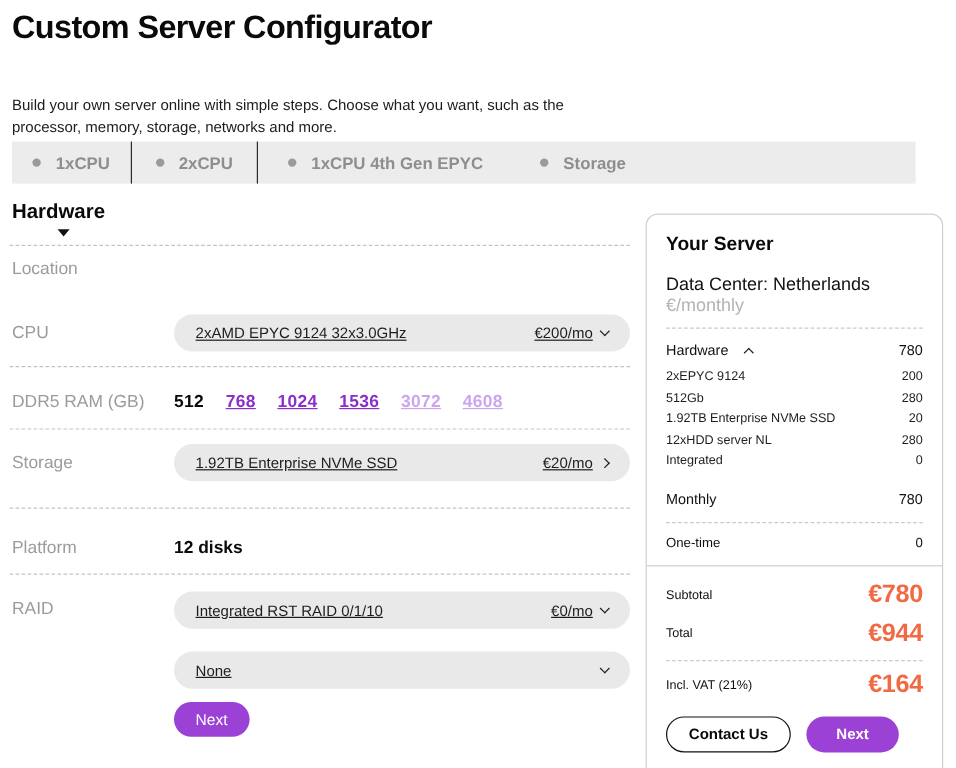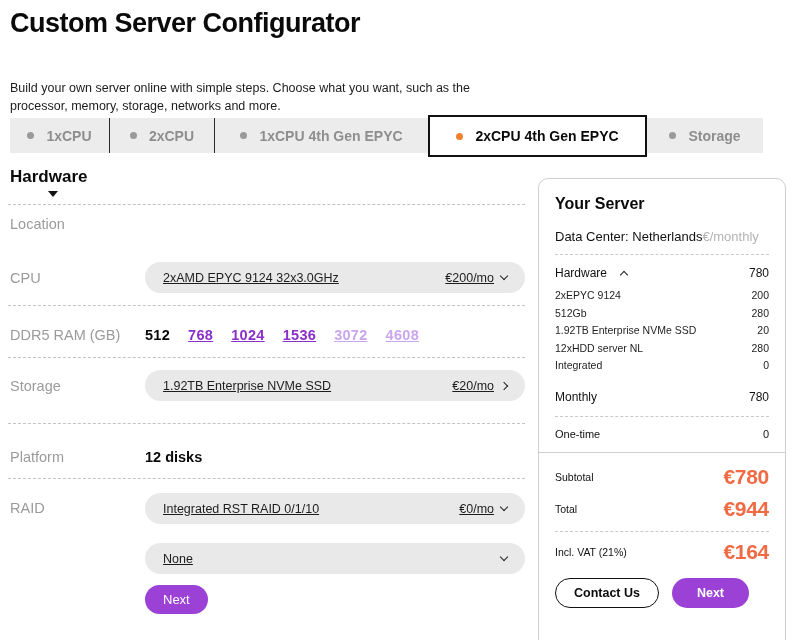--- a/index.html
+++ b/index.html
@@ -44,21 +44,21 @@
   .ram-opt { font-size:14.5px; font-weight:bold; letter-spacing:0.3px; }
   .ram-opt.sel { color:#0a0a0a; text-decoration:none; }
   .ram-opt.link { color:#8b2fc9; text-decoration:underline; cursor:pointer; }
   .ram-opt.dim { color:#cba6ef; }
   .plain-value { position:absolute; left:137px; font-size:14.5px; font-weight:bold; color:#0a0a0a; }
   .btn-next-left { position:absolute; left:137px; top:420px; height:29px; padding:0 18px; background:#9b41d6; color:#fff; font-size:13px; border:none; border-radius:15px; display:flex; align-items:center; cursor:pointer; font-family:inherit; }
 
   
   .card { position:absolute; left:538px; top:178px; width:248px; height:570px; background:#fff; border:1px solid #cfcfcf; border-radius:10px; padding:16px 16px 12px 16px; }
   .card-title { font-size:16px; font-weight:bold; color:#0a0a0a; margin-bottom:16px; }
-  .dc-row { display:flex; font-size:13px; color:#111; margin-bottom:10px; }
+  .dc-row { display:flex; justify-content:space-between; font-size:15px; color:#111; margin-bottom:10px;flex-direction:column; }
   .dc-row .cur { color:#b3b3b3; }
   .card-dashed { border-top:1px dashed #c9c9c9; }
   .grp-row { display:flex; justify-content:space-between; align-items:center; font-size:12px; margin-top:11px; margin-bottom:9px; }
   .grp-left { display:flex; align-items:center; gap:14px; }
   .item-row { display:flex; justify-content:space-between; font-size:10.5px; color:#1e1e1e; margin-bottom:5.5px; }
   .monthly-row { display:flex; justify-content:space-between; font-size:12px; margin-top:19px; margin-bottom:12px; }
   .onetime-row { display:flex; justify-content:space-between; font-size:11px; margin-top:11px; margin-bottom:12px; }
   .totals { border-top:1px solid #cfcfcf; margin:0 -16px; padding:12px 16px 0 16px; }
   .tot-row { display:flex; justify-content:space-between; align-items:center; margin-bottom:8px; }
   .tot-row .lbl { font-size:10.5px; color:#111; }
@@ -82,24 +82,20 @@
       <span>1xCPU</span>
     </div>
     <div class="tab t1">
       <span class="bullet"></span>
       <span>2xCPU</span>
     </div>
     <div class="tab t2">
       <span class="bullet"></span>
       <span>1xCPU 4th Gen EPYC</span>
     </div>
-    <div class="tab t3">
-      <span class="bullet"></span>
-      <span>2xCPU 4th Gen EPYC</span>
-    </div>
     <div class="tab t4">
       <span class="bullet"></span>
       <span>Storage</span>
     </div>
   </div>
 
   <div class="config">
     <div class="hw-heading">Hardware</div>
     <div class="hw-caret"></div>
     <div class="dashed" style="top:39px"></div>

